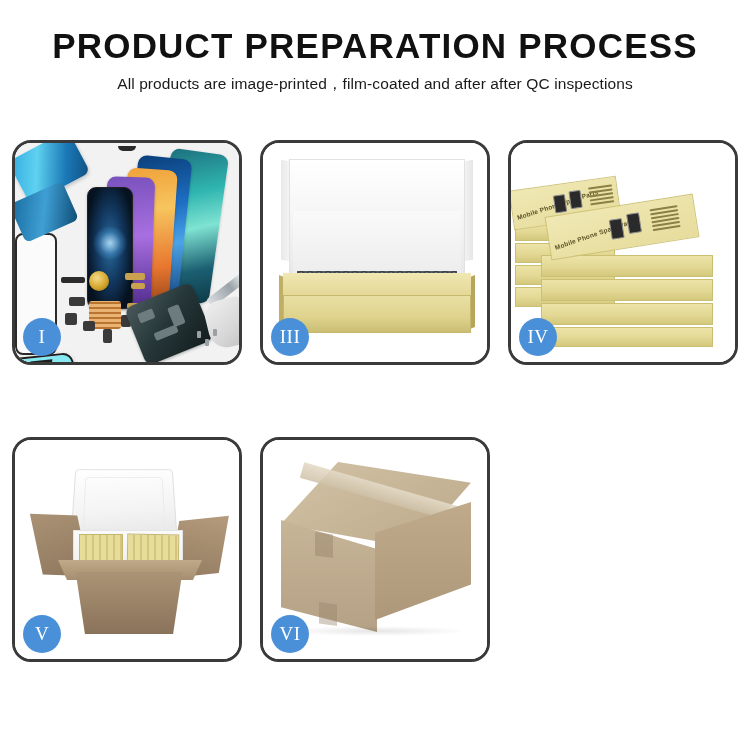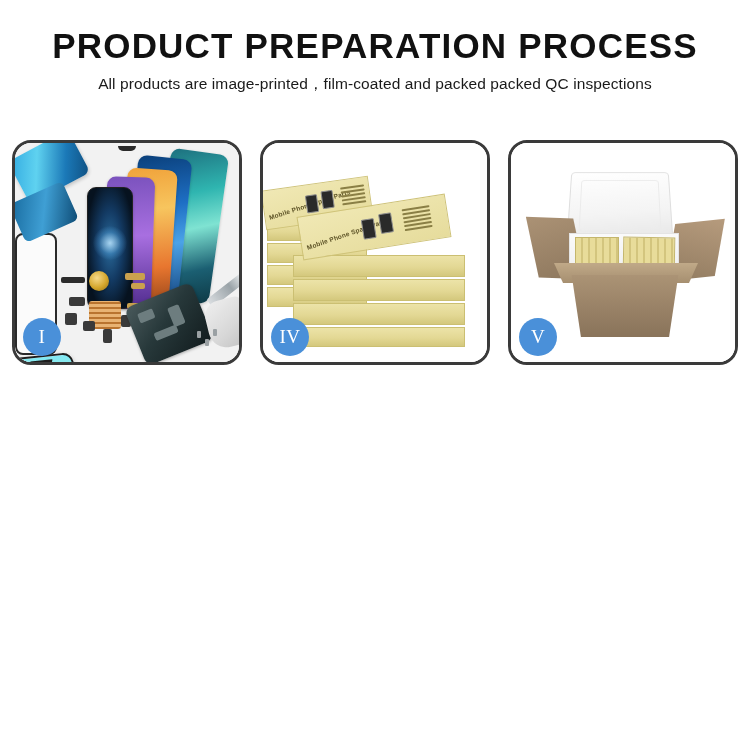--- a/index.html
+++ b/index.html
@@ -335,21 +335,21 @@
     background: radial-gradient(ellipse at center, rgba(0,0,0,.10) 0%, rgba(0,0,0,0) 70%);
   }
 </style>
 </head>
 <body>
 
 <div class="page">
 
   <div class="header">
     <div class="title">PRODUCT PREPARATION PROCESS</div>
-    <div class="subtitle">All products are image-printed，film-coated and packed packed QC inspections</div>
+    <div class="subtitle">All products are image-printed，film-coated and after after QC inspections</div>
   </div>
 
   <div class="grid">
 
     <div class="panel">
       <div class="stage p1">
         <div class="ph-cyan-flat"></div>
         <div class="ph-cyan-flat2"></div>
         <div class="ph fan ph-teal"></div>
         <div class="ph fan ph-blue2"></div>
@@ -378,20 +378,34 @@
         <div class="tweezer"></div>
         <div class="hand"></div>
         <div class="screw" style="left:182px;top:188px;"></div>
         <div class="screw" style="left:190px;top:196px;"></div>
         <div class="screw" style="left:198px;top:186px;"></div>
       </div>
       <div class="badge">I</div>
     </div>
 
 
+    <div class="panel">
+      <div class="stage p3">
+        <div class="lid-flapL"></div>
+        <div class="lid-flapR"></div>
+        <div class="lid-back"></div>
+        <div class="foam-in"></div>
+        <div class="tray-sideL"></div>
+        <div class="tray-sideR"></div>
+        <div class="tray-inner"></div>
+        <div class="tray-top"></div>
+        <div class="tray-front"></div>
+      </div>
+      <div class="badge">III</div>
+    </div>
 
     <div class="panel">
       <div class="stage p4">
 
         <div class="stackbox" style="left:4px;top:78px;width:100px;height:20px;"></div>
         <div class="stackbox" style="left:4px;top:100px;width:100px;height:20px;"></div>
         <div class="stackbox" style="left:4px;top:122px;width:100px;height:20px;"></div>
         <div class="stackbox" style="left:4px;top:144px;width:100px;height:20px;"></div>
 
         <div class="stackbox" style="left:30px;top:112px;width:172px;height:22px;"></div>
@@ -438,15 +452,27 @@
         <div class="flapR"></div>
         <div class="foam-inner"></div>
         <div class="yellow-stack" style="left:64px;width:44px;"></div>
         <div class="yellow-stack" style="left:112px;width:52px;transform:rotate(1deg);"></div>
         <div class="carton-rim"></div>
         <div class="carton-body2"></div>
       </div>
       <div class="badge">V</div>
     </div>
 
+    <div class="panel">
+      <div class="stage p6">
+        <div class="c-top"></div>
+        <div class="c-tape"></div>
+        <div class="c-left"></div>
+        <div class="c-right"></div>
+        <div class="c-tab1"></div>
+        <div class="c-tab2"></div>
+        <div class="c-shadow"></div>
+      </div>
+      <div class="badge">VI</div>
+    </div>
 
   </div>
 </div>
 
 </body></html>

